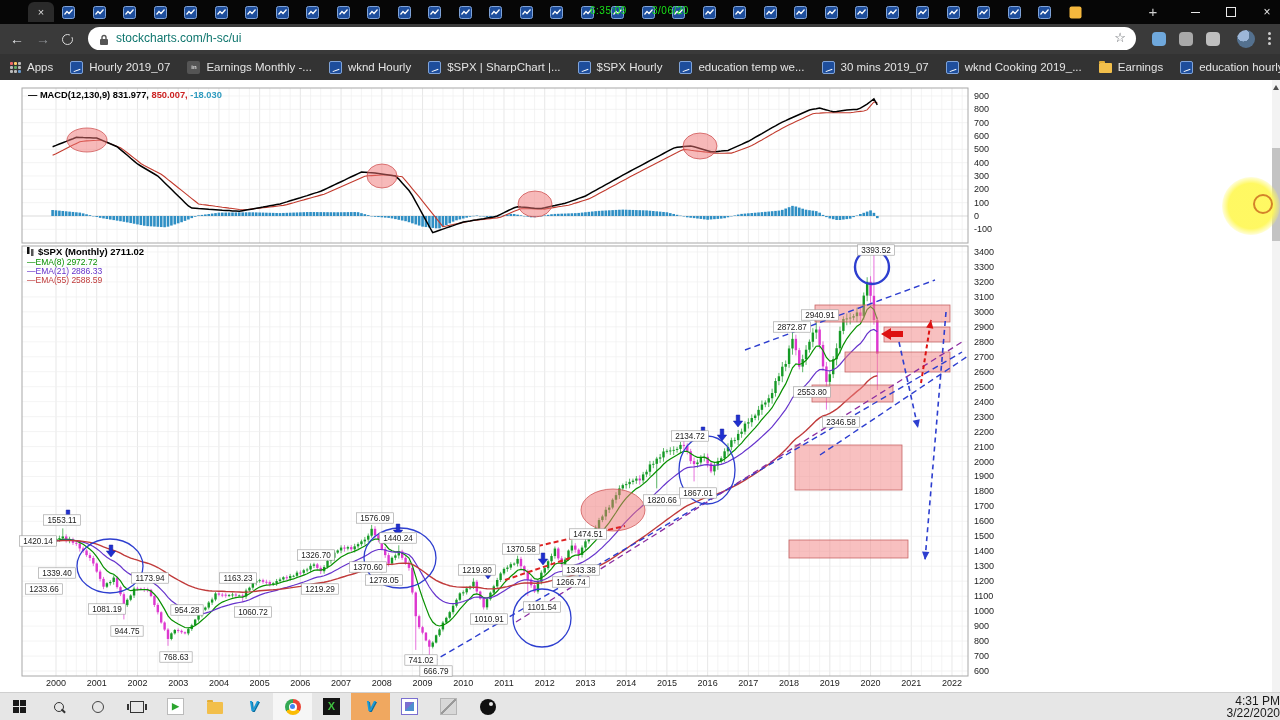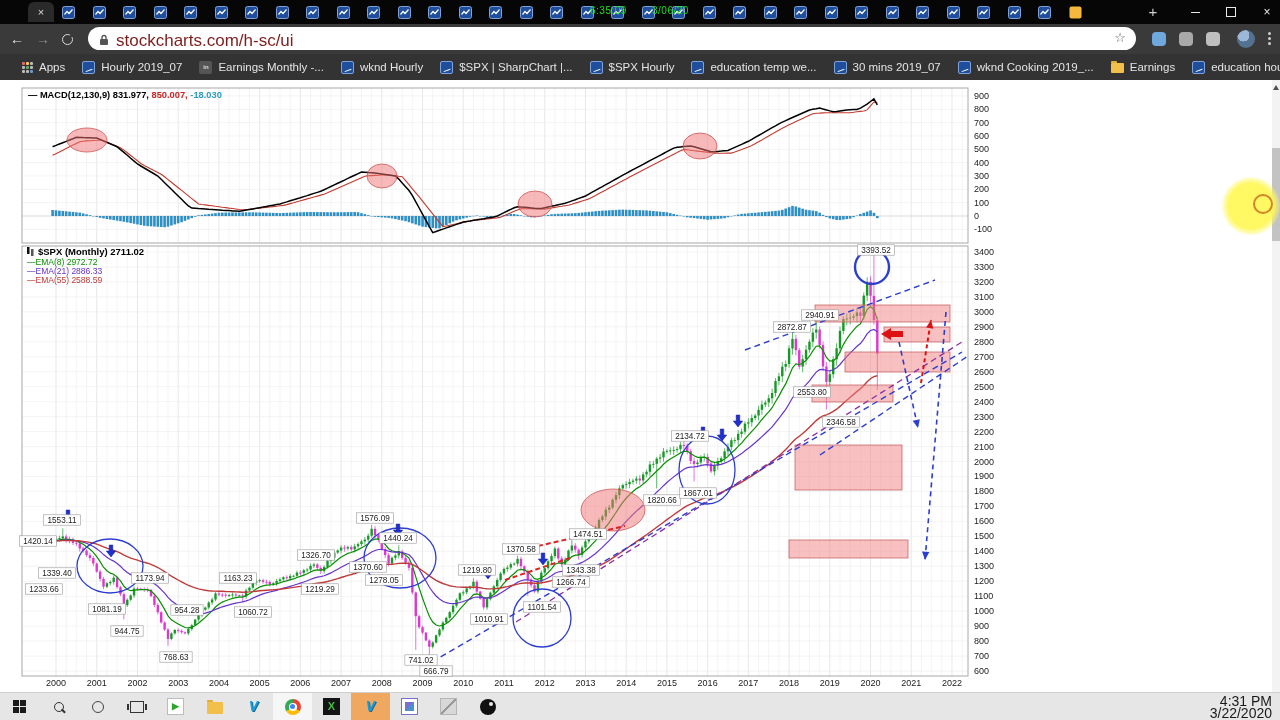--- a/index.html
+++ b/index.html
@@ -13,29 +13,29 @@
   .win-btn{position:absolute;top:0;width:34px;height:24px;color:#e8e8e8;font-size:12px;text-align:center;line-height:24px}
   .wb-min-bar{width:9px;height:1px;background:#e8e8e8;margin:12px auto 0}
   .wb-max-box{width:8px;height:8px;border:1px solid #e8e8e8;margin:7px auto 0}
   .toolbar{position:absolute;top:24px;left:0;width:1280px;height:30px;background:#3a3a3a;z-index:30}
   .nav-ic{position:absolute;top:4px;width:22px;height:22px;text-align:center;line-height:22px;font-size:14px;color:#e8eaed}
   .nav-ic.dim{color:#8d9094}
   .reload-ring{position:absolute;top:10px;width:9px;height:9px;border:1.6px solid #dcdcdc;border-radius:50%}
   .reload-ring::after{content:"";position:absolute;right:-2px;top:-2px;width:4px;height:4px;background:#3a3a3a}
   .urlpill{position:absolute;left:88px;top:3px;width:1048px;height:23px;background:#fff;border-radius:12px}
   .lock-ic{position:absolute;left:11px;top:5px}
-  .url-text{position:absolute;left:28px;top:4px;font-size:17px;color:#7f1d1d}
+  .url-text{position:absolute;left:28px;top:4px;font-size:12px;color:#0f766e}
   .star-ic{position:absolute;right:10px;top:3px;font-size:13px;color:#5f6368}
   .ext-ic{position:absolute;top:8px;width:14px;height:14px;border-radius:4px}
   .avatar{position:absolute;left:1237px;top:6px;width:18px;height:18px;border-radius:50%;
     background:radial-gradient(circle at 35% 30%,#9db7d8 0 35%,#54718f 36% 100%)}
   .kebab{position:absolute;left:1268px;top:8px;width:3px;height:14px}
   .kebab i{display:block;width:3px;height:3px;border-radius:50%;background:#cfcfcf;margin-bottom:2px}
   .bookmarksbar{position:absolute;top:54px;left:0;width:1280px;height:26px;background:#333333;z-index:30;
-    display:flex;align-items:center;padding-left:22px;box-sizing:border-box}
+    display:flex;align-items:center;padding-left:10px;box-sizing:border-box}
   .bm{display:flex;align-items:center;margin-right:17px;flex:0 0 auto}
   .bm-label{font-size:11.5px;color:#e4e4e4;margin-left:6px;white-space:nowrap}
   .fav-sc{width:13px;height:13px;border-radius:2px;background:#1e4e9c;border:1px solid #7fa3d8;box-sizing:border-box;position:relative}
   .fav-sc::after{content:"";position:absolute;left:2px;top:5px;width:7px;height:3px;
     border-bottom:1.4px solid #fff;transform:rotate(-20deg)}
   .fav-inv{width:13px;height:13px;border-radius:2px;background:#555;color:#ddd;font-size:6px;font-weight:bold;text-align:center;line-height:13px}
   .icon-folder{width:13px;height:10px;background:#f2bf4b;border-radius:1px;position:relative;margin-top:2px}
   .icon-folder::before{content:"";position:absolute;left:0;top:-2px;width:6px;height:2px;background:#e2ad36;border-radius:1px 1px 0 0}
   .apps-grid{width:11px;height:11px;display:grid;grid-template-columns:3px 3px 3px;grid-template-rows:3px 3px 3px;gap:1px}
   .apps-grid i{background:#bbb;border-radius:1px}
@@ -76,21 +76,21 @@
     background:conic-gradient(#ea4335 0 120deg,#fbbc05 0 240deg,#34a853 0 360deg)}
   .ic-chrome::before{content:"";position:absolute;left:4px;top:4px;width:8px;height:8px;background:#fff;border-radius:50%}
   .ic-chrome::after{content:"";position:absolute;left:5.5px;top:5.5px;width:5px;height:5px;background:#4285f4;border-radius:50%}
   .ic-xdark{background:#141414;color:#3fbf3f;font-size:11px;line-height:16px}
   .ic-winpurple{background:#fff;border:1px solid #7a6fd0;position:relative}
   .ic-winpurple::after{content:"";position:absolute;left:3px;top:3px;width:9px;height:9px;background:linear-gradient(135deg,#7a6fd0 50%,#4f8fd0 50%)}
   .ic-sketch{background:#d8d8d8;border:1px solid #b5b5b5;
     background-image:linear-gradient(135deg,transparent 45%,#9a9a9a 45% 55%,transparent 55%)}
   .ic-obs{width:16px;height:16px;border-radius:50%;background:#101010;position:relative}
   .ic-obs::after{content:"";position:absolute;left:9px;top:3px;width:4px;height:4px;border-radius:50%;background:#e8e8e8}
-  .clock{position:absolute;right:8px;top:2px;width:80px;text-align:right;font-size:14px;color:#1a1a1a;line-height:12px}
+  .clock{position:absolute;right:0;top:2px;width:80px;text-align:right;font-size:12px;color:#1a1a1a;line-height:12px}
 </style>
 </head>
 <body>
 
 <div class="tabstrip">
   <div class="tab-active-stub">×</div>
   <div id="tabs-container">
       <span class="tab-fav" style="left: 62px;"><svg width="13" height="13">
           <rect x="0.5" y="0.5" width="12" height="12" rx="2" fill="#1e4e9c" stroke="#7fa3d8"></rect>
           <polyline points="2.5,8.5 5,5.5 7,7.5 10.5,3.5" fill="none" stroke="#fff" stroke-width="1.2"></polyline>

